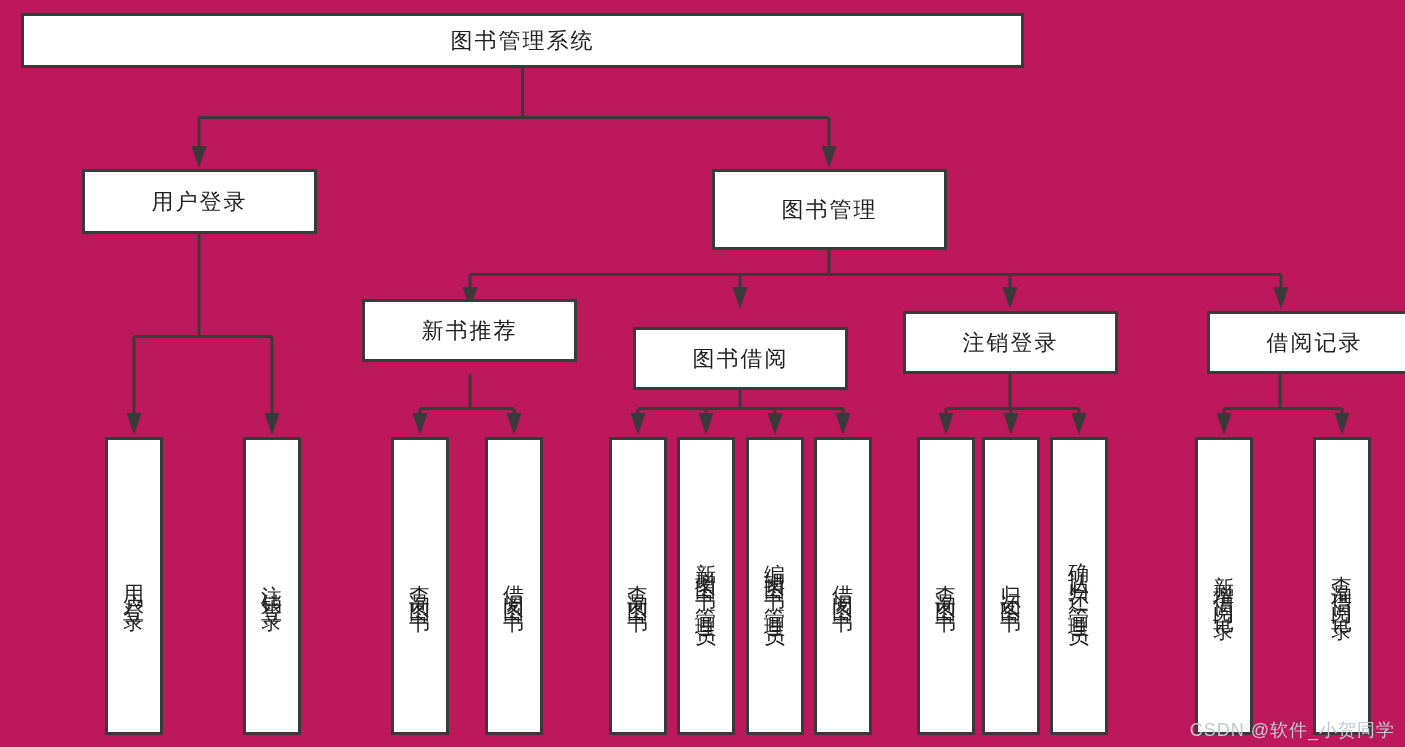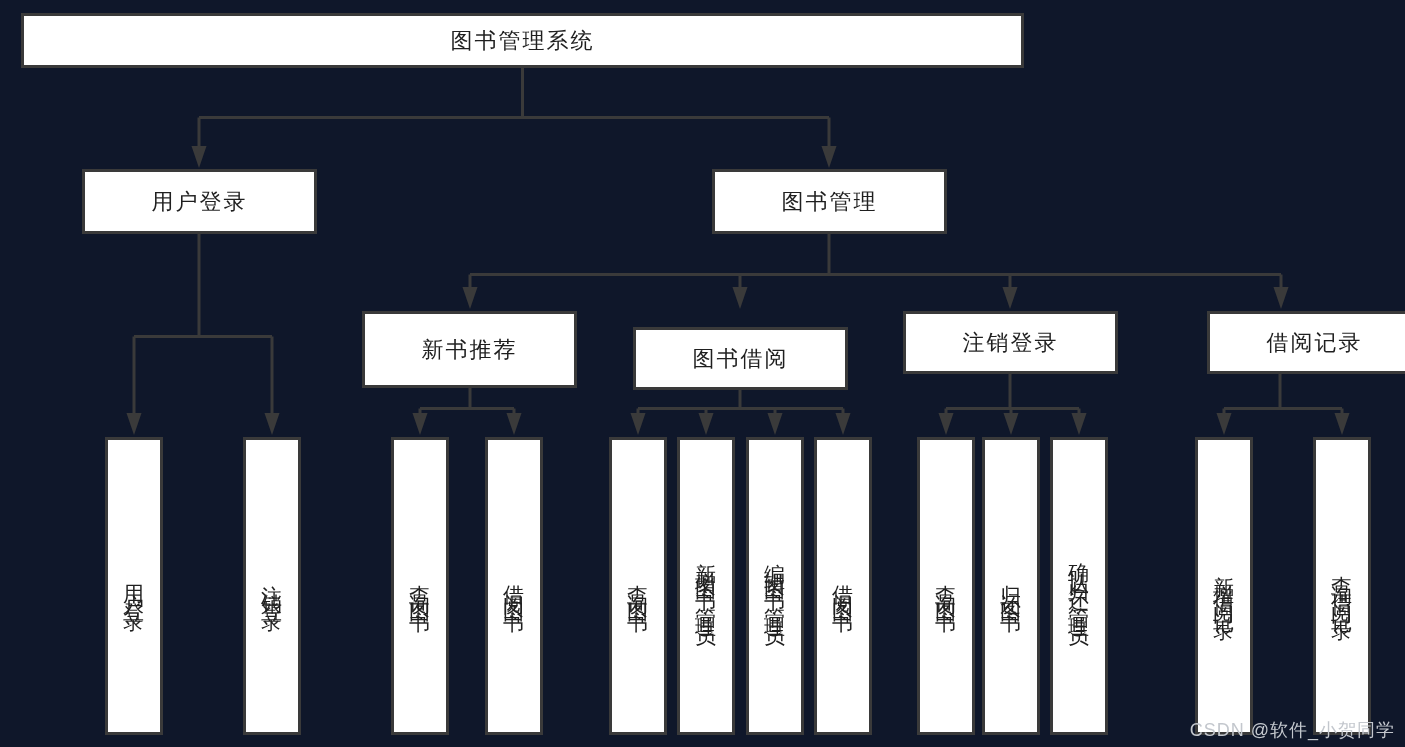--- a/index.html
+++ b/index.html
@@ -1,17 +1,17 @@
 <!DOCTYPE html>
 <html><head>
 <meta charset="utf-8">
 <style>
   html,body{margin:0;padding:0;background:#ffffff;}
   .canvas{
-    position:relative;width:1405px;height:747px;background:#0f172a;
+    position:relative;width:1405px;height:747px;background:#be185d;
     font-family:"Liberation Sans",sans-serif;color:#1f1f1f;overflow:hidden;
   }
   .wires{position:absolute;left:0;top:0;pointer-events:none;}
   .node{
     position:absolute;box-sizing:border-box;border:3px solid #3a3a3a;background:#ffffff;
     display:flex;align-items:center;justify-content:center;
     font-size:22px;letter-spacing:2px;white-space:nowrap;
   }
   .leaf{font-size:21px;}
   .leaf .vtext{
@@ -55,23 +55,23 @@
       <polygon points="1003.5,413 1018.5,413 1011,435"></polygon>
       <polygon points="1071.5,413 1086.5,413 1079,435"></polygon>
       <polygon points="1216.5,413 1231.5,413 1224,435"></polygon>
       <polygon points="1334.5,413 1349.5,413 1342,435"></polygon>
     </g>
   </svg>
 
   <div class="node" style="left:21px;top:13px;width:1003px;height:55px;">图书管理系统</div>
 
   <div class="node" style="left:82px;top:169px;width:235px;height:65px;">用户登录</div>
-  <div class="node" style="left:712px;top:169px;width:235px;height:65px;text-align:center;">图书管理</div>
+  <div class="node" style="left:712px;top:169px;width:235px;height:81px;text-align:center;">图书管理</div>
 
-  <div class="node" style="left:362px;top:311px;width:215px;height:77px;">新书推荐</div>
+  <div class="node" style="left:362px;top:299px;width:215px;height:63px;">新书推荐</div>
   <div class="node" style="left:633px;top:311px;width:215px;height:63px;margin-top:16px;">图书借阅</div>
   <div class="node" style="left:903px;top:311px;width:215px;height:63px;">注销登录</div>
   <div class="node" style="left:1207px;top:311px;width:215px;height:63px;">借阅记录</div>
 
   <div class="node leaf" style="left:105px;top:437px;width:58px;height:298px;">
     <span class="vtext">用户登录</span>
   </div>
   <div class="node leaf" style="left:243px;top:437px;width:58px;height:298px;">
     <span class="vtext">注销登录</span>
   </div>

